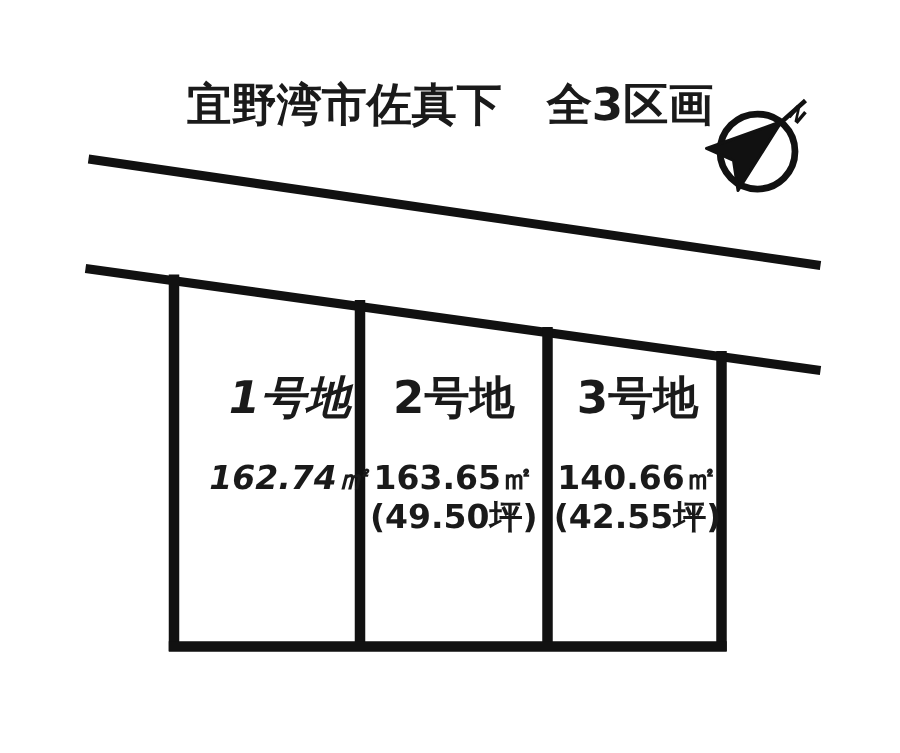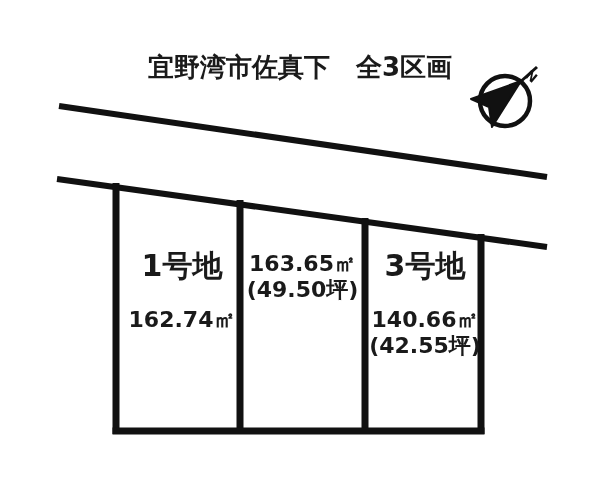--- a/index.html
+++ b/index.html
@@ -21,21 +21,21 @@
     width: 600px;
     height: 502px;
   }
 
   .page-title {
     position: absolute;
     top: 50px;
     left: 0;
     width: 600px;
     text-align: center;
-    font-size: 26px;
+    font-size: 30px;
     font-weight: bold;
     letter-spacing: 0px;
     color: #1a1a1a;
     white-space: nowrap;
   }
 
   .plot-label {
     position: absolute;
     top: 251px;
     text-align: center;
@@ -49,21 +49,21 @@
     white-space: nowrap;
   }
   .plot-label .plot-m2,
   .plot-label .plot-tsubo {
     font-size: 22px;
     font-weight: bold;
     line-height: 26px;
     white-space: nowrap;
   }
 
-  .plot-label-1 { left: 120px; width: 124px; }
+  .plot-label-1 { left: 131px; width: 124px; font-style: italic; }
   .plot-label-2 { left: 240px; width: 125px; }
   .plot-label-3 { left: 367px; width: 116px; }
 </style>
 </head>
 <body>
 
 <div class="page">
 
   <div class="page-title">宜野湾市佐真下　全3区画</div>
 
@@ -85,20 +85,21 @@
       <text x="531" y="81" font-size="13" font-weight="bold" text-anchor="middle" fill="#111111" transform="rotate(40 531 77)">N</text>
     </g>
   </svg>
 
   <div class="plot-label plot-label-1">
     <div class="plot-name">1号地</div>
     <div class="plot-m2">162.74㎡</div>
   </div>
 
   <div class="plot-label plot-label-2">
+    <div class="plot-name">2号地</div>
     <div class="plot-m2">163.65㎡</div>
     <div class="plot-tsubo">(49.50坪)</div>
   </div>
 
   <div class="plot-label plot-label-3">
     <div class="plot-name">3号地</div>
     <div class="plot-m2">140.66㎡</div>
     <div class="plot-tsubo">(42.55坪)</div>
   </div>
 

